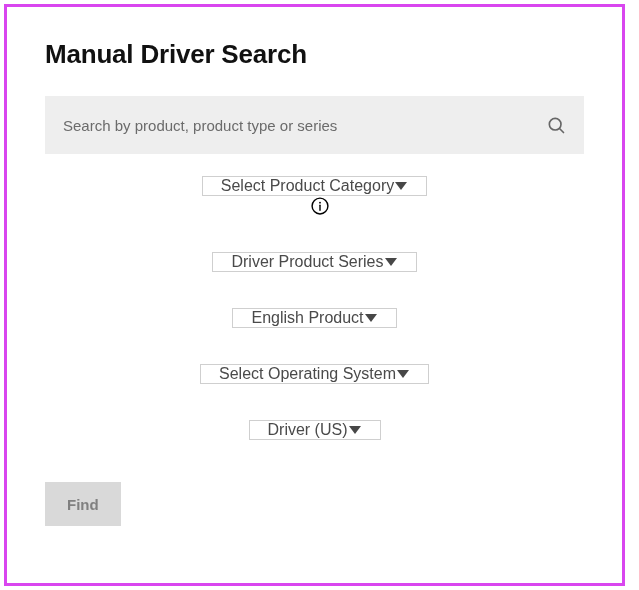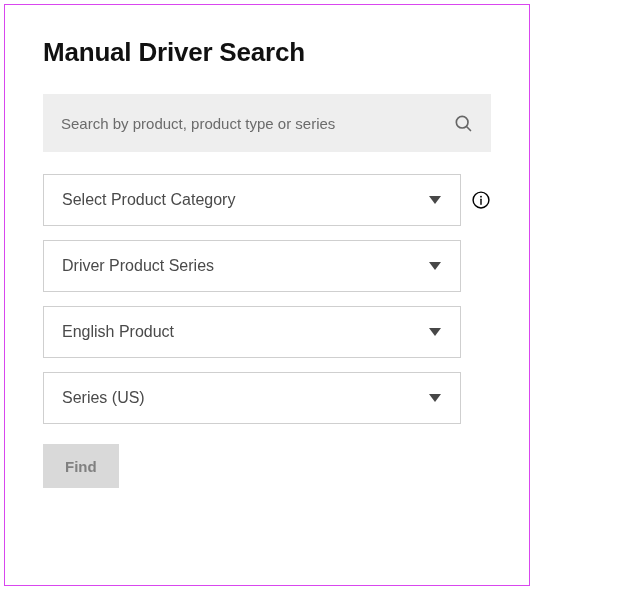--- a/index.html
+++ b/index.html
@@ -7,22 +7,22 @@
       padding: 0;
       box-sizing: border-box;
     }
     body {
       font-family: -apple-system, BlinkMacSystemFont, "Segoe UI", Helvetica, Arial, sans-serif;
       background: #fff;
       width: 639px;
       height: 590px;
     }
     .card {
-      border: 1px solid #d946ef;
-      width: 526px;
+      border: 3px solid #d946ef;
+      width: 621px;
       height: 582px;
       margin: 4px;
       padding: 32px 38px 38px 38px;
     }
     .page-title {
       font-size: 26px;
       font-weight: 700;
       color: #111;
       margin-bottom: 26px;
       letter-spacing: -0.2px;
@@ -47,21 +47,22 @@
       color: #6b6b6b;
     }
     .search-icon {
       color: #666;
       display: flex;
       align-items: center;
     }
     .row {
       display: flex;
       align-items: center;
-      margin-bottom: 14px;
+      margin-bottom: 36px;
+      flex-direction: column;
     }
     .select {
       border: 1px solid #cfcfcf;
       height: 52px;
       display: flex;
       align-items: center;
       justify-content: space-between;
       padding: 0 18px;
       flex: 1;
       cursor: pointer;
@@ -147,24 +148,35 @@
       <span class="select-label">English Product</span>
       <span class="caret">
         <svg width="14" height="10" viewBox="0 0 14 10">
             <polygon points="1,1 13,1 7,9" fill="#474747"></polygon>
           </svg>
       </span>
     </div>
     <span class="spacer"></span>
   </div>
 
+  <div class="row">
+    <div class="select">
+      <span class="select-label">Select Operating System</span>
+      <span class="caret">
+        <svg width="14" height="10" viewBox="0 0 14 10">
+            <polygon points="1,1 13,1 7,9" fill="#474747"></polygon>
+          </svg>
+      </span>
+    </div>
+    <span class="spacer"></span>
+  </div>
 
   <div class="row">
     <div class="select">
-      <span class="select-label">Series (US)</span>
+      <span class="select-label">Driver (US)</span>
       <span class="caret">
         <svg width="14" height="10" viewBox="0 0 14 10">
             <polygon points="1,1 13,1 7,9" fill="#474747"></polygon>
           </svg>
       </span>
     </div>
     <span class="spacer"></span>
   </div>
 
   <button class="find-button">Find</button>

